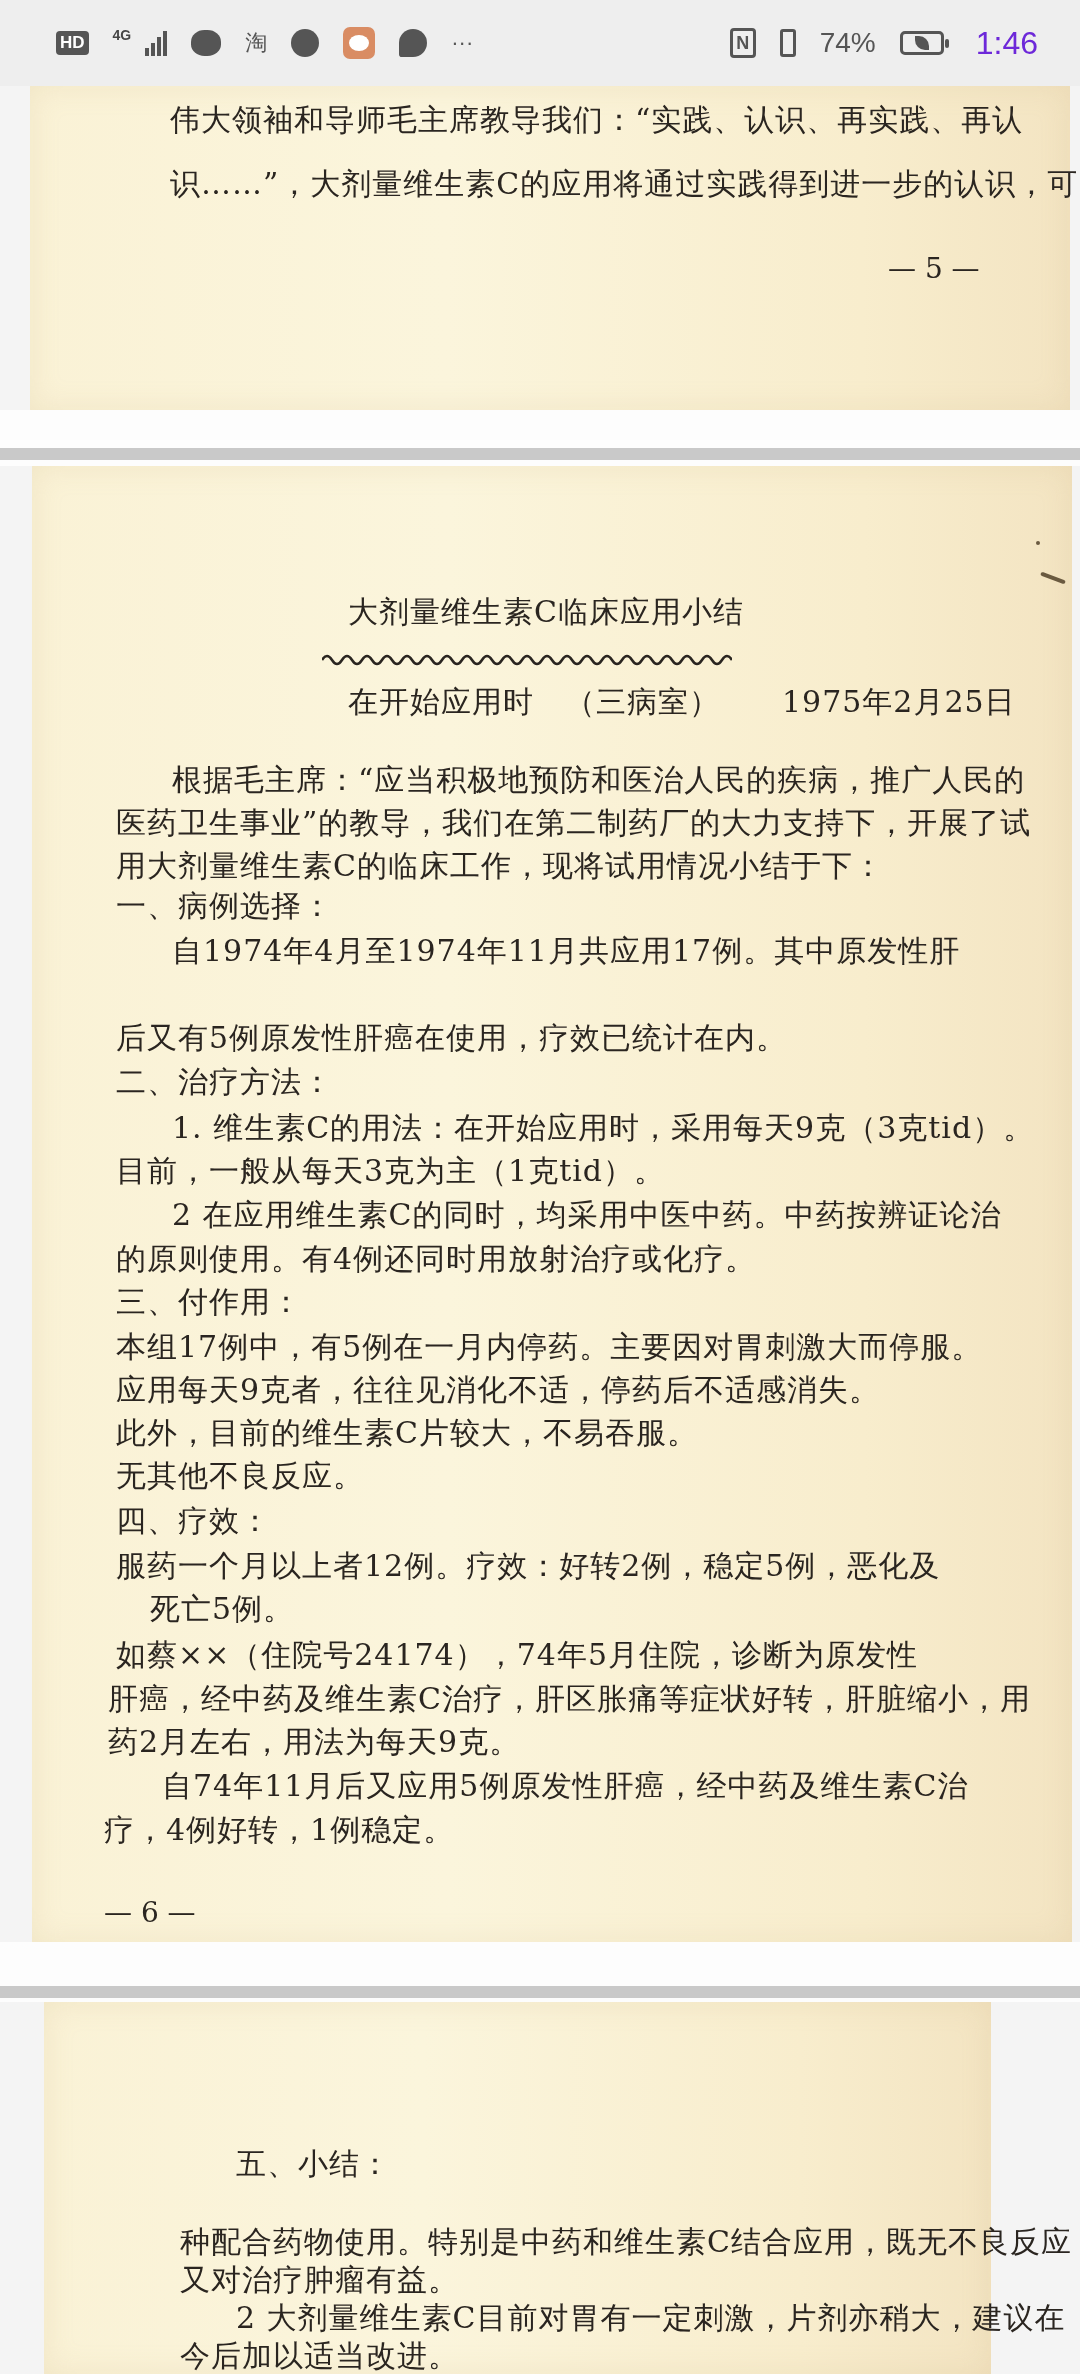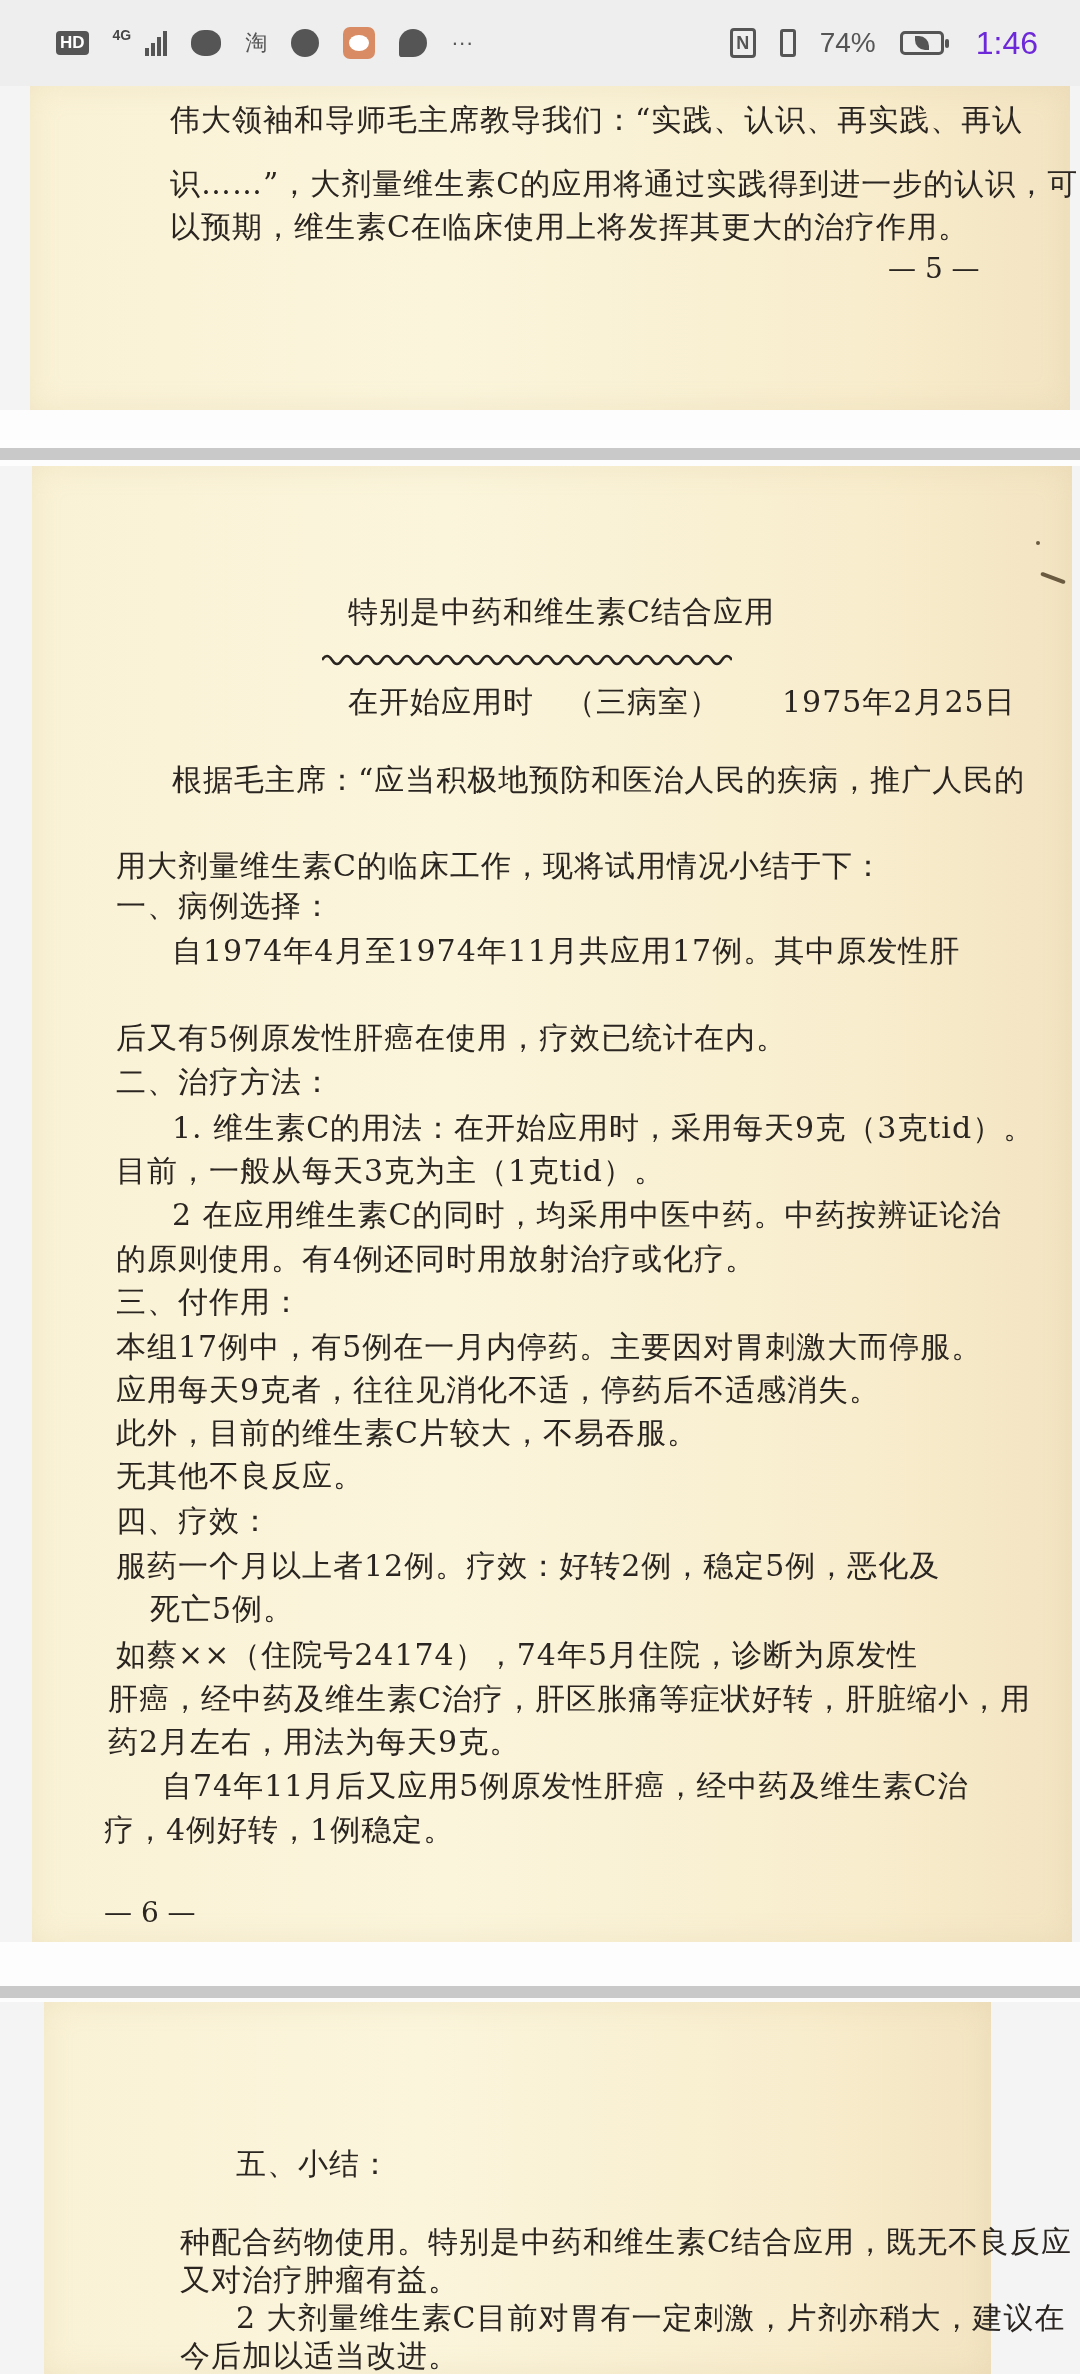--- a/index.html
+++ b/index.html
@@ -74,36 +74,36 @@
     <span class="battery">
         <span class="leaf"></span>
       </span>
     <span class="clock">1:46</span>
   </div>
 </div>
 
 <div class="paper" style="top:86px;height:324px;">
   <div class="p-text" style="left:140px;top:12px;">伟大领袖和导师毛主席教导我们：“实践、认识、再实践、再认</div>
   <div class="p-text" style="left:140px;top:76px;">识……”，大剂量维生素C的应用将通过实践得到进一步的认识，可</div>
-  <div class="p-text" style="left:140px;top:119px;">以预期，维生素C在临床使用上将发挥其更大的治疗作用。</div>
   <div class="page-num" style="left:858px;top:166px;">— 5 —</div>
 </div>
 
 <div class="gap-white" style="top:410px;height:38px;"></div>
 <div class="separator" style="top:448px;height:12px;"></div>
 <div class="gap-white" style="top:460px;height:6px;"></div>
 
 <div class="paper" style="top:466px;height:1476px;left:32px;">
-  <div class="p-text title" style="left:316px;top:124px;">特别是中药和维生素C结合应用</div>
+  <div class="p-text title" style="left:316px;top:124px;">大剂量维生素C临床应用小结</div>
   <svg class="wavy" style="left:290px;top:186px;" width="410" height="16" viewBox="0 0 410 16">
     <path d="M0 8 Q 5 0 10 8 T 20 8 T 30 8 T 40 8 T 50 8 T 60 8 T 70 8 T 80 8 T 90 8 T 100 8 T 110 8 T 120 8 T 130 8 T 140 8 T 150 8 T 160 8 T 170 8 T 180 8 T 190 8 T 200 8 T 210 8 T 220 8 T 230 8 T 240 8 T 250 8 T 260 8 T 270 8 T 280 8 T 290 8 T 300 8 T 310 8 T 320 8 T 330 8 T 340 8 T 350 8 T 360 8 T 370 8 T 380 8 T 390 8 T 400 8 T 410 8" fill="none" stroke="#2a2520" stroke-width="2.5"></path>
   </svg>
   <div class="p-text" style="left:316px;top:214px;">在开始应用时　（三病室）　　1975年2月25日</div>
 
   <div class="p-text" style="left:140px;top:292px;">根据毛主席：“应当积极地预防和医治人民的疾病，推广人民的</div>
+  <div class="p-text" style="left:84px;top:335px;">医药卫生事业”的教导，我们在第二制药厂的大力支持下，开展了试</div>
   <div class="p-text" style="left:84px;top:378px;">用大剂量维生素C的临床工作，现将试用情况小结于下：</div>
 
   <div class="p-text" style="left:84px;top:418px;">一、病例选择：</div>
   <div class="p-text" style="left:140px;top:463px;">自1974年4月至1974年11月共应用17例。其中原发性肝</div>
   <div class="p-text" style="left:84px;top:550px;">后又有5例原发性肝癌在使用，疗效已统计在内。</div>
 
   <div class="p-text" style="left:84px;top:594px;">二、治疗方法：</div>
   <div class="p-text" style="left:140px;top:640px;">1. 维生素C的用法：在开始应用时，采用每天9克（3克tid）。</div>
   <div class="p-text" style="left:84px;top:683px;">目前，一般从每天3克为主（1克tid）。</div>
   <div class="p-text" style="left:140px;top:727px;">2  在应用维生素C的同时，均采用中医中药。中药按辨证论治</div>

